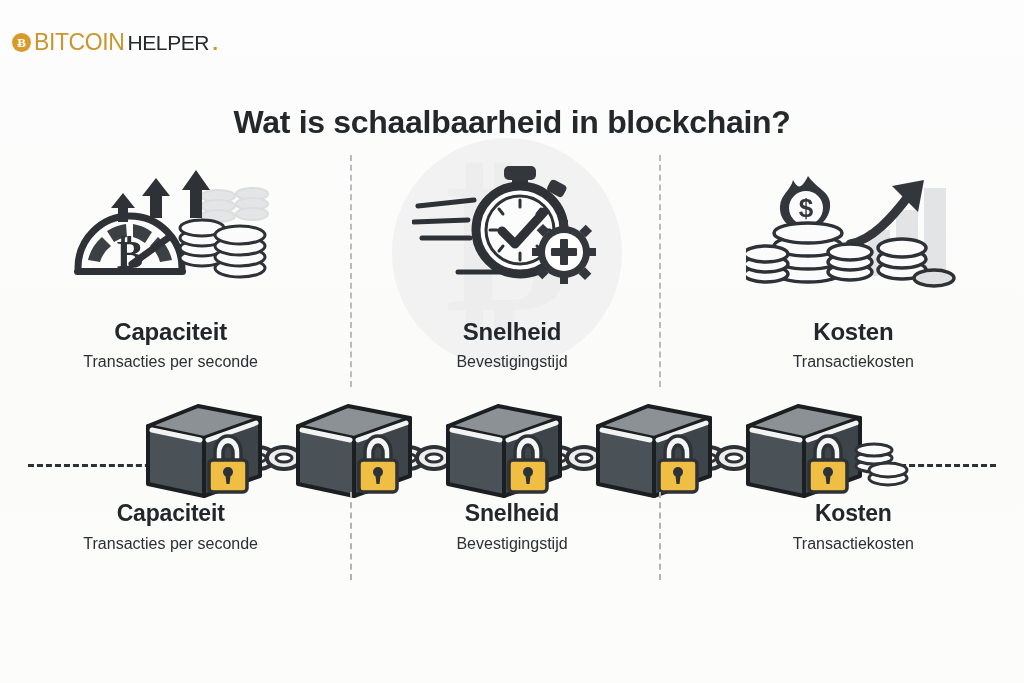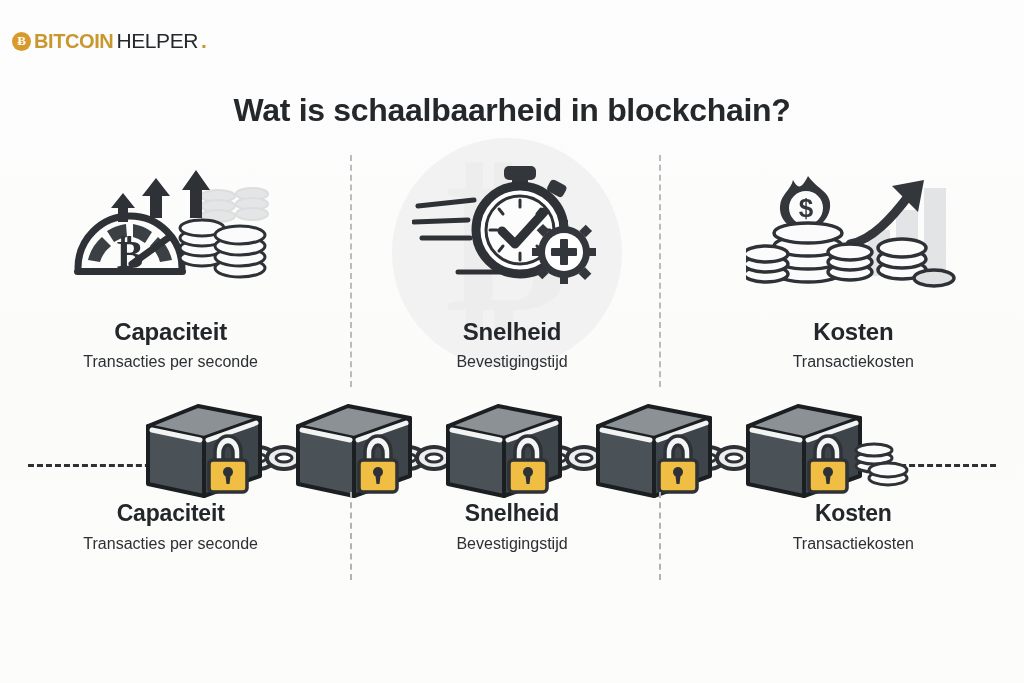--- a/index.html
+++ b/index.html
@@ -34,32 +34,32 @@
     display:flex;align-items:center;gap:3px;
   }
   .logo-mark{
     width:19px;height:19px;border-radius:50%;
     background:#d79a2b;
     display:flex;align-items:center;justify-content:center;
     color:#fdfdfc;font-size:13px;font-weight:bold;
     font-family:"Liberation Serif", serif;
   }
   .logo-bitcoin{
-    font-size:20px;font-weight:bold;letter-spacing:-0.4px;
+    font-size:23px;font-weight:normal;letter-spacing:-0.4px;
     color:#c9972e;
   }
   .logo-helper{
     font-size:21px;font-weight:normal;letter-spacing:-0.4px;
     color:#26292c;
   }
   .logo-dot{font-size:21px;font-weight:bold;color:#c9972e;}
 
   
   .title{
-    position:absolute;left:0;right:0;top:92px;
+    position:absolute;left:0;right:0;top:104px;
     text-align:center;
     font-size:32px;font-weight:bold;
     color:#25282b;
     letter-spacing:-0.3px;
   }
 
   
   .vdiv{
     position:absolute;width:0;top:155px;height:232px;
     border-left:2px dashed #b9bbbd;

